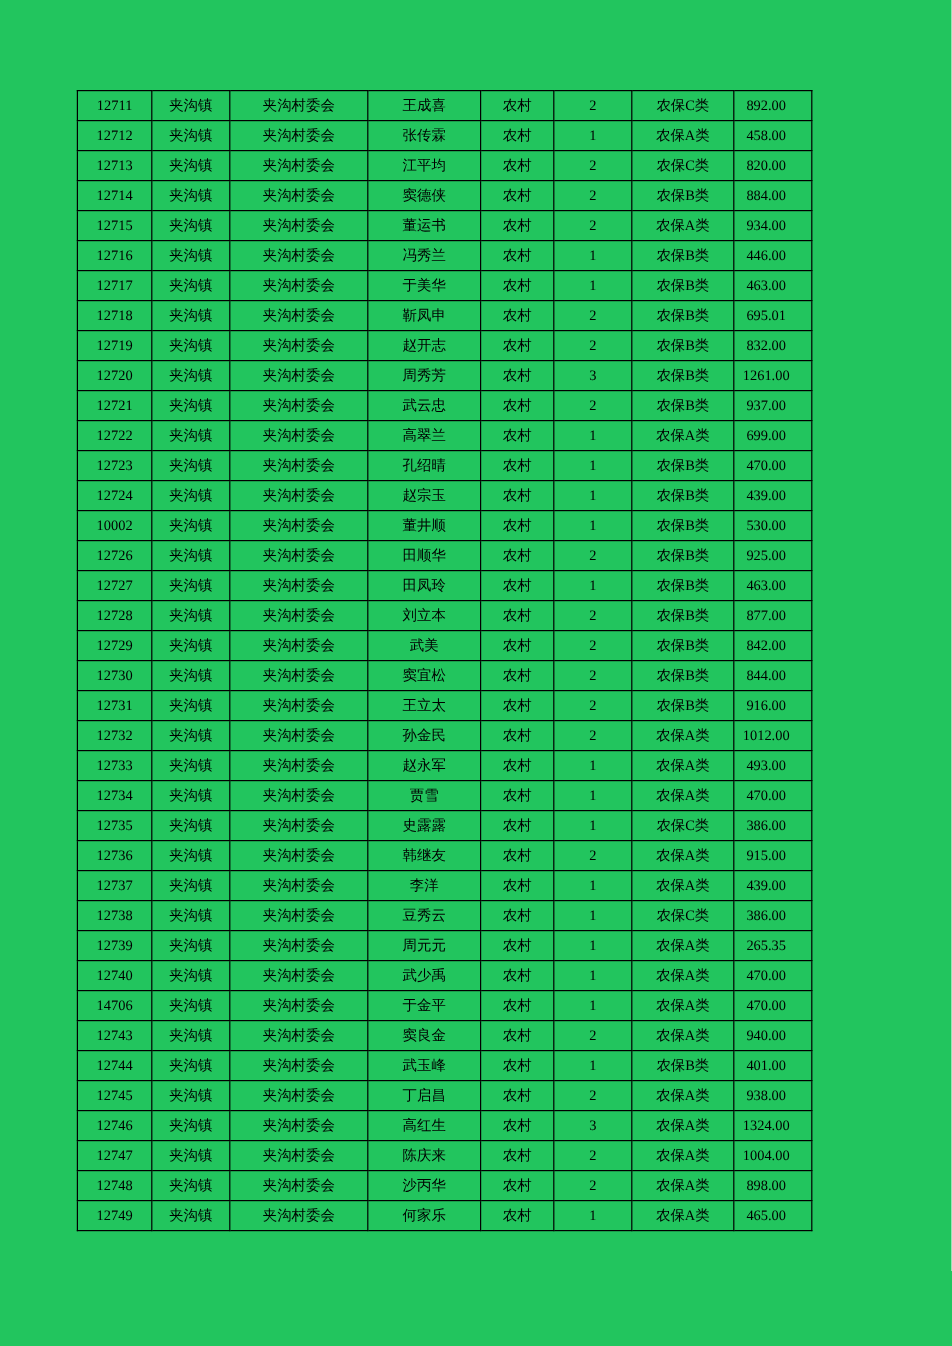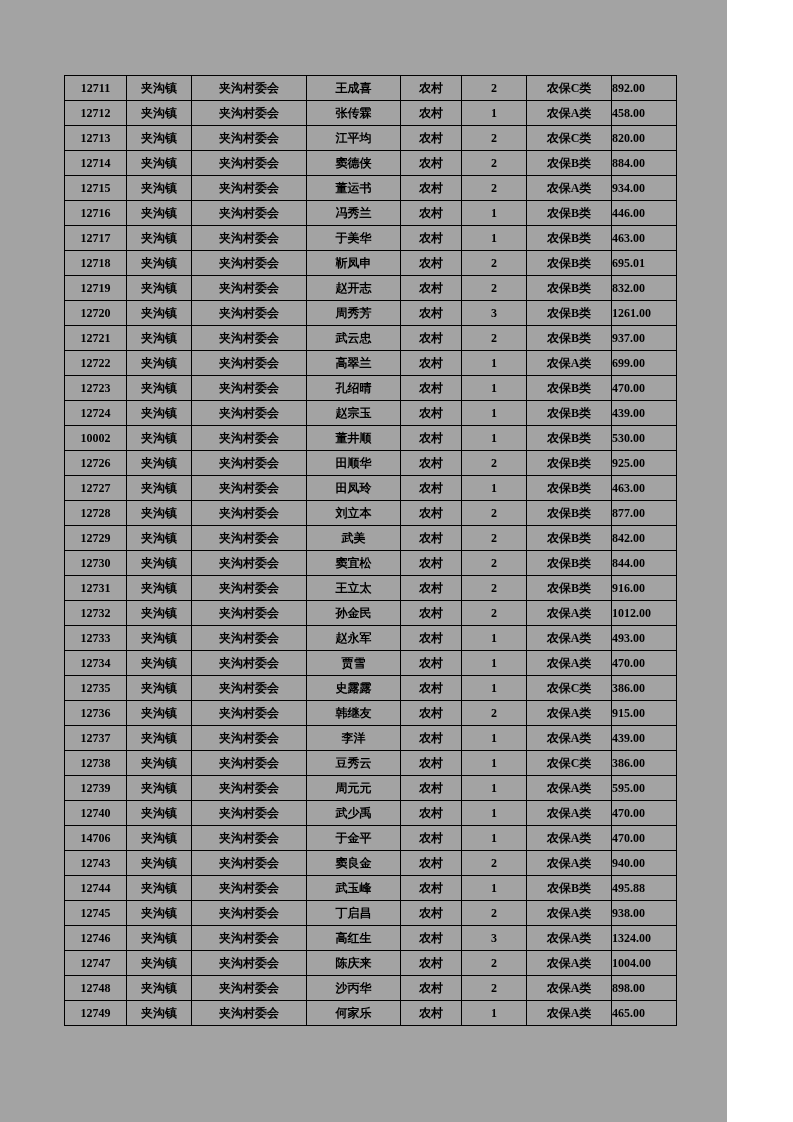--- a/index.html
+++ b/index.html
@@ -10,24 +10,23 @@
   body {
     width: 793px;
     height: 1122px;
     position: relative;
     font-family: "Liberation Serif", "DejaVu Serif", serif;
   }
   .page {
     position: absolute;
     left: 0;
     top: 0;
-    width: 727px;
+    width: 793px;
     height: 1122px;
-    background: #a3a3a3;
-    font-weight: bold;
+    background: #22c55e;
   }
   table.data-table {
     position: absolute;
     left: 64px;
     top: 75px;
     width: 612px;
     border-collapse: collapse;
     table-layout: fixed;
   }
   table.data-table td {
@@ -35,21 +34,21 @@
     height: 24px;
     font-size: 12px;
     color: #000000;
     text-align: center;
     vertical-align: middle;
     padding: 0;
     overflow: hidden;
     white-space: nowrap;
   }
   table.data-table td.cell-amount {
-    text-align: left;
+    text-align: center;
     padding-right: 11px;
   }
   col.c0 { width: 62px; }
   col.c1 { width: 65px; }
   col.c2 { width: 115px; }
   col.c3 { width: 94px; }
   col.c4 { width: 61px; }
   col.c5 { width: 65px; }
   col.c6 { width: 85px; }
   col.c7 { width: 65px; }
@@ -351,21 +350,21 @@
           <td class="cell-amount">386.00</td>
         </tr>
         <tr>
           <td class="cell-record-id">12739</td>
           <td class="cell-town">夹沟镇</td>
           <td class="cell-village-committee">夹沟村委会</td>
           <td class="cell-person-name">周元元</td>
           <td class="cell-residence-type">农村</td>
           <td class="cell-person-count">1</td>
           <td class="cell-insurance-category">农保A类</td>
-          <td class="cell-amount">595.00</td>
+          <td class="cell-amount">265.35</td>
         </tr>
         <tr>
           <td class="cell-record-id">12740</td>
           <td class="cell-town">夹沟镇</td>
           <td class="cell-village-committee">夹沟村委会</td>
           <td class="cell-person-name">武少禹</td>
           <td class="cell-residence-type">农村</td>
           <td class="cell-person-count">1</td>
           <td class="cell-insurance-category">农保A类</td>
           <td class="cell-amount">470.00</td>
@@ -391,21 +390,21 @@
           <td class="cell-amount">940.00</td>
         </tr>
         <tr>
           <td class="cell-record-id">12744</td>
           <td class="cell-town">夹沟镇</td>
           <td class="cell-village-committee">夹沟村委会</td>
           <td class="cell-person-name">武玉峰</td>
           <td class="cell-residence-type">农村</td>
           <td class="cell-person-count">1</td>
           <td class="cell-insurance-category">农保B类</td>
-          <td class="cell-amount">495.88</td>
+          <td class="cell-amount">401.00</td>
         </tr>
         <tr>
           <td class="cell-record-id">12745</td>
           <td class="cell-town">夹沟镇</td>
           <td class="cell-village-committee">夹沟村委会</td>
           <td class="cell-person-name">丁启昌</td>
           <td class="cell-residence-type">农村</td>
           <td class="cell-person-count">2</td>
           <td class="cell-insurance-category">农保A类</td>
           <td class="cell-amount">938.00</td>

